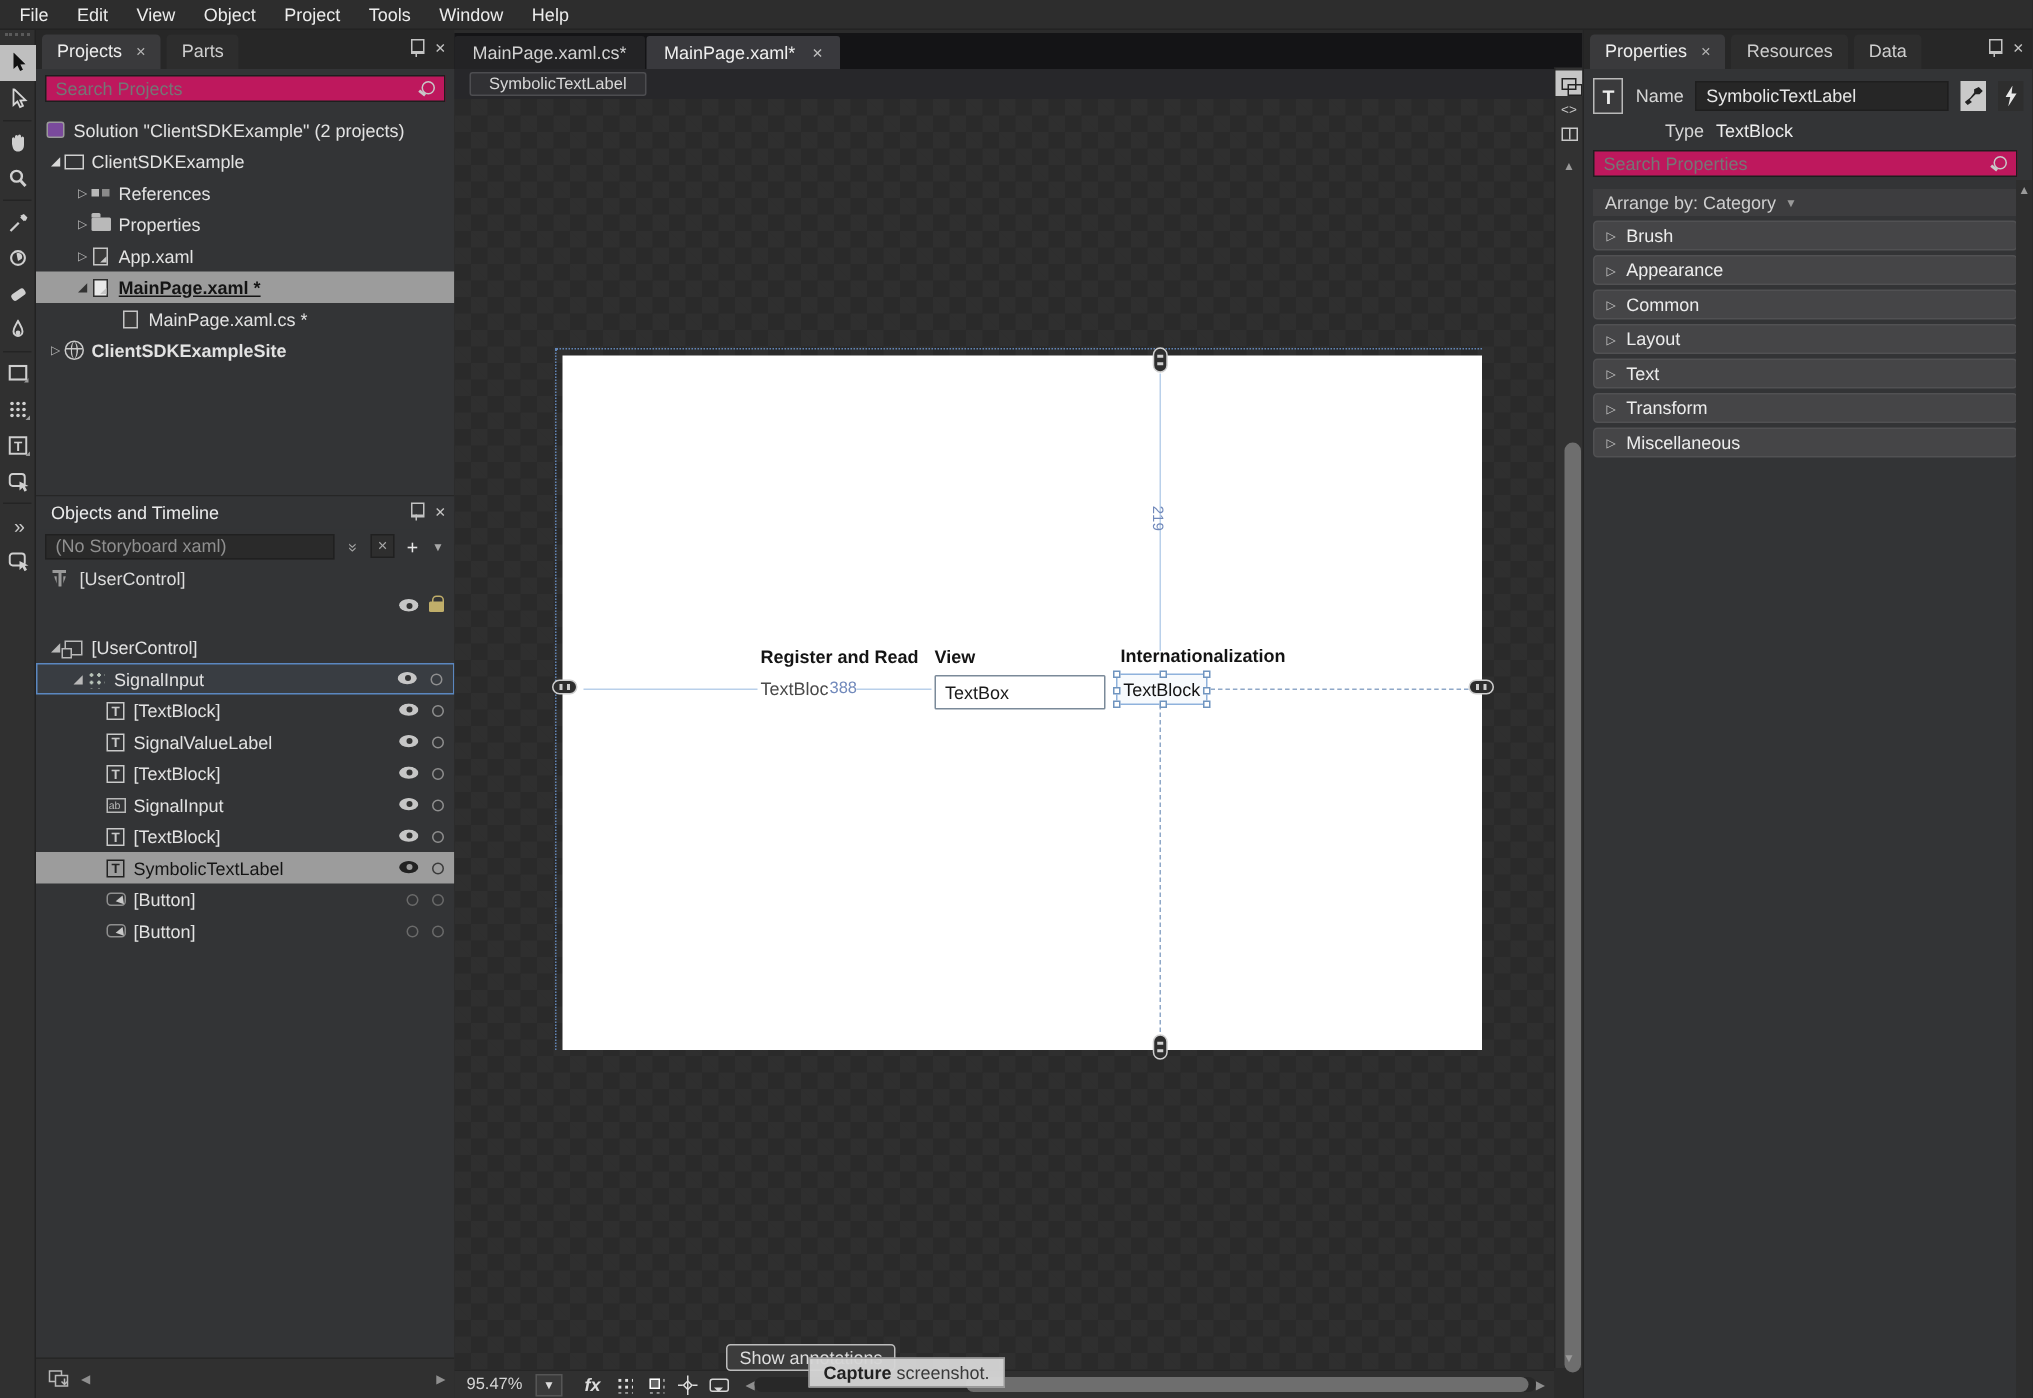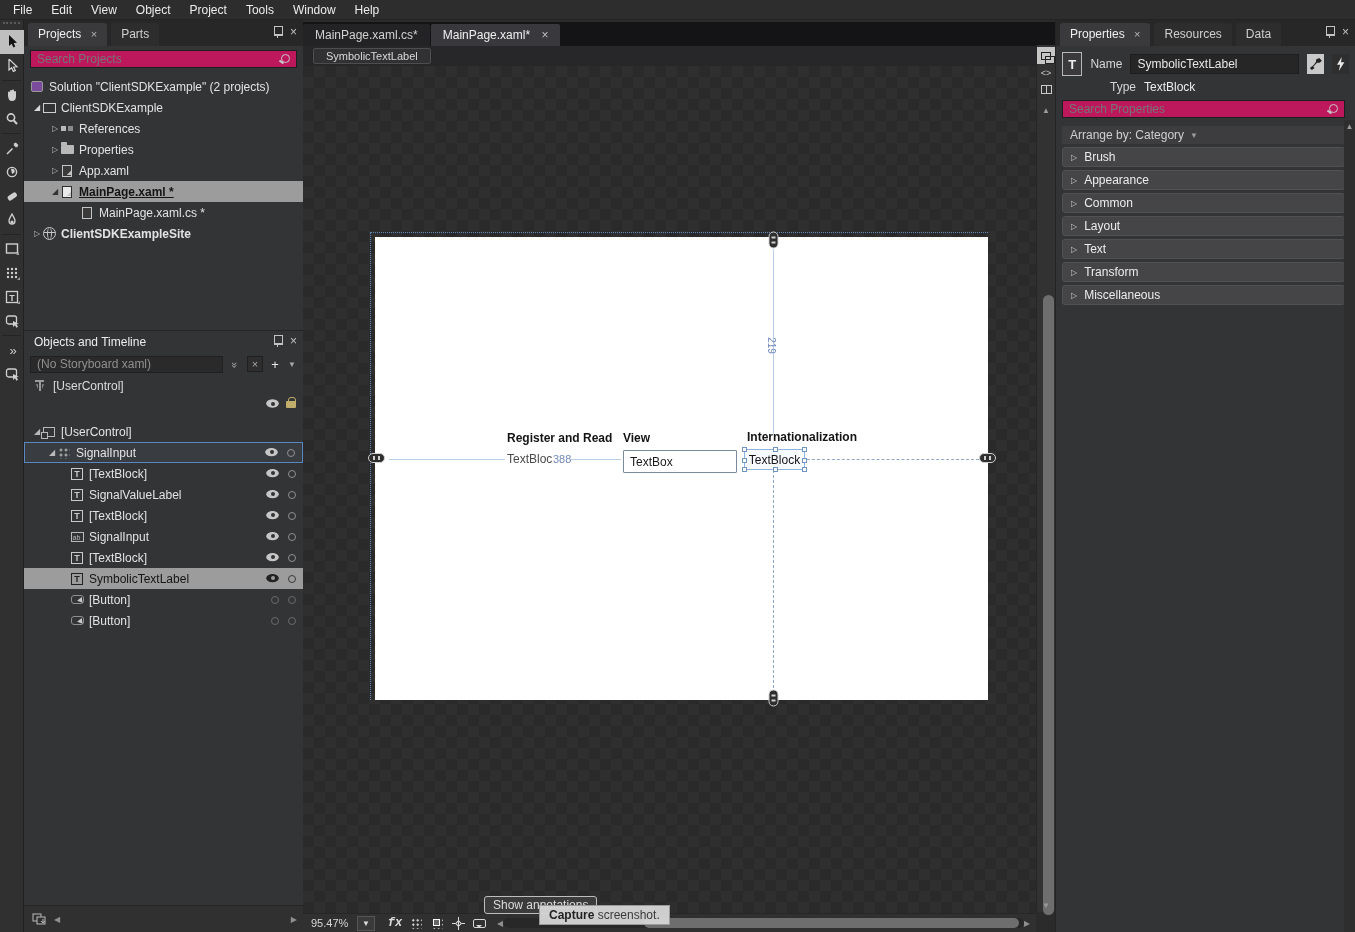--- a/index.html
+++ b/index.html
@@ -139,21 +139,21 @@
   .vtrack { position:absolute; left:3px; top:115px; width:12px; height:700px; }
   .vthumb { position:absolute; left:3px; top:135px; width:11px; height:620px; background:#6e6e6e; border-radius:6px; }
   .tri { color:#9a9a9a; font-size:8px; text-align:center; display:block; width:18px; }
 
   
   .statusbar { position:absolute; left:0; top:893px; width:733px; height:19px; background:#303030; border-top:1px solid #262626;
     display:flex; align-items:center; color:#d6d6d6; font-size:11px; }
   .zoomlab { margin-left:8px; width:46px; }
   .sb-ico { width:18px; height:15px; display:flex; align-items:center; justify-content:center; color:#dcdcdc; margin-right:3px; }
   .sb-ico.boxed { border:1px solid #555; background:#3a3a3a; }
-  .fx { font-style:italic; font-weight:bold; font-family:Liberation Mono, monospace; font-size:12px; }
+  .fx { font-style:italic; font-weight:bold; font-family:Liberation Sans, sans-serif; font-size:12px; }
   .ic-dots { width:11px; height:11px; background-image:radial-gradient(#e0e0e0 1.1px, transparent 1.2px); background-size:4.5px 4.5px; }
   .ic-snapgrid { width:11px; height:11px; background-image:radial-gradient(#e0e0e0 1px, transparent 1.1px); background-size:4.5px 4.5px; position:relative; }
   .ic-snapgrid::after { content:""; position:absolute; left:1px; top:1px; width:5px; height:5px; border:1px solid #fff; background:#666; }
   .ic-cross { width:13px; height:13px; position:relative; }
   .ic-cross::before { content:""; position:absolute; left:0; right:0; top:6px; height:1.4px; background:#dcdcdc; }
   .ic-cross::after { content:""; position:absolute; top:0; bottom:0; left:6px; width:1.4px; background:#dcdcdc; }
   .ic-cross i { position:absolute; left:4px; top:4px; width:5px; height:5px; background:#303030; border:1.4px solid #dcdcdc; transform:rotate(45deg); }
   .ic-bubble { width:13px; height:9px; border:1px solid #d6d6d6; border-radius:2px; position:relative; }
   .ic-bubble::after { content:""; position:absolute; left:2px; bottom:-4px; border:3px solid transparent; border-top-color:#d6d6d6; }
   .hscroll { display:flex; align-items:center; flex:1; margin:0 6px; }

